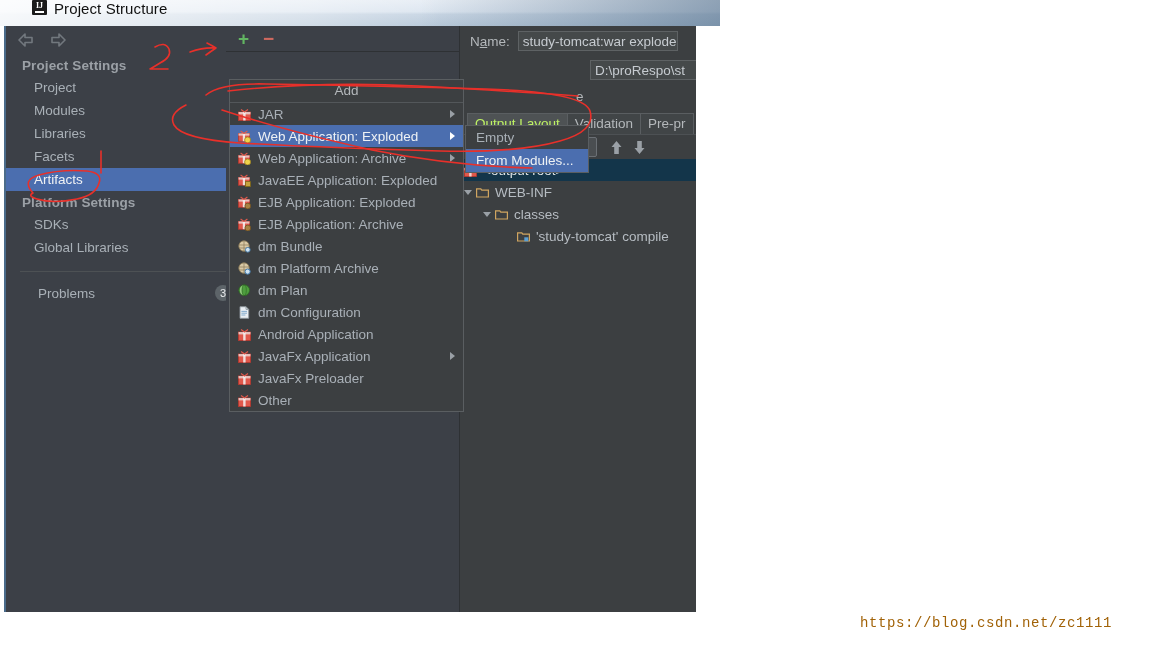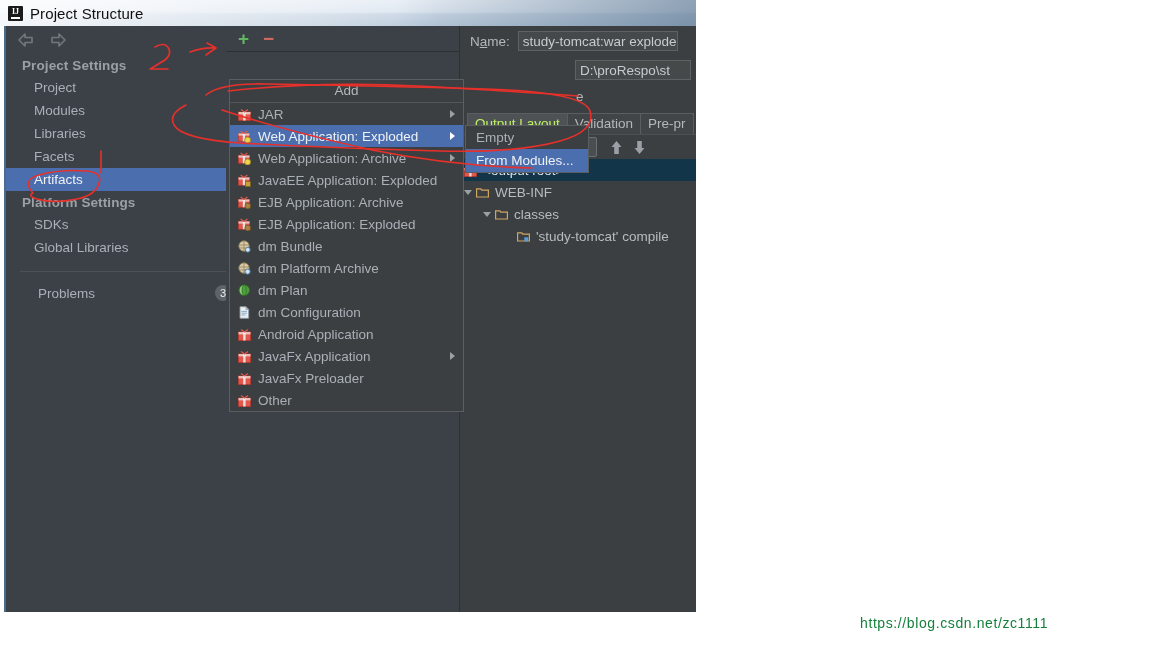--- a/index.html
+++ b/index.html
@@ -5,21 +5,21 @@
   html,body{margin:0;padding:0;}
   body{
     width:1152px;height:648px;background:#ffffff;overflow:hidden;
     font-family:"Liberation Sans","DejaVu Sans",sans-serif;
     position:relative;
   }
   
   #titlebar{
     position:absolute;left:0;top:0;width:696px;height:26px;
     background:linear-gradient(to bottom,#e8eef5 0%,#dde6f0 45%,#c9d6e4 55%,#b9cada 100%);
-    display:flex;align-items:center;overflow:hidden;
+    display:flex;align-items:flex-start;overflow:hidden;padding-left:24px;
   }
   #titlebar .tb-glow{
     position:absolute;left:0;top:0;width:440px;height:26px;
     background:linear-gradient(to right,rgba(255,255,255,.85),rgba(255,255,255,.35) 70%,rgba(255,255,255,0));
     pointer-events:none;
   }
   #titlebar .tb-right{
     position:absolute;right:0;top:0;width:300px;height:26px;
     background:linear-gradient(to right,rgba(90,120,150,0),rgba(70,100,130,.55));
     pointer-events:none;
@@ -115,21 +115,21 @@
     position:absolute;left:455px;top:0;width:237px;height:504px;background:#3c3f41;overflow:hidden;
   }
   .field-row{display:flex;align-items:center;height:30px;padding-left:9px;gap:8px;}
   .flabel{color:#b4b8bb;font-size:13.5px;white-space:nowrap;}
   .flabel u{text-decoration:underline;}
   .ftext{
     background:#45494a;border:1px solid #5e6264;color:#c6cbd0;font-size:13.5px;
     height:20px;line-height:20px;padding:0 4px;box-sizing:border-box;white-space:nowrap;overflow:hidden;
   }
   #name-field{width:160px;}
-  #path-row{display:flex;align-items:center;height:28px;padding-left:9px;gap:8px;}
+  #path-row{display:flex;align-items:center;height:28px;padding-left:24px;gap:8px;}
   #path-field{width:116px;margin-left:105px;}
   #cb-row{height:24px;padding-left:9px;color:#b4b8bb;font-size:13.5px;display:flex;align-items:center;}
   .tabs{display:flex;align-items:flex-end;height:24px;margin-top:2px;padding-left:6px;}
   .tab{
     font-size:13.5px;color:#b4b8bb;padding:2px 7px 3px 7px;border:1px solid #5a5e61;border-bottom:none;
     background:#414547;margin-right:-1px;white-space:nowrap;cursor:default;
   }
   .tab.active{background:#4e5254;color:#bef264;}
   #out-toolbar{
     height:24px;display:flex;align-items:center;gap:10px;padding-left:7px;
@@ -140,22 +140,22 @@
   .tree-row{display:flex;align-items:center;height:22px;font-size:13.5px;color:#b6bcc2;cursor:default;}
   .tree-row.selected{background:#13354a;color:#dfe4e8;}
   .tri{width:0;height:0;border-top:5px solid #9aa0a6;border-left:4px solid transparent;border-right:4px solid transparent;margin-right:4px;}
   .tree-label{margin-left:6px;white-space:nowrap;}
 
   
   #annot{position:absolute;left:0;top:0;width:1152px;height:648px;pointer-events:none;z-index:90;}
 
   
   #watermark{
-    position:absolute;left:860px;top:615px;color:#15803d;font-size:14px;
-    font-family:Liberation Sans, sans-serif;letter-spacing:.6px;white-space:nowrap;
+    position:absolute;left:860px;top:615px;color:#a16207;font-size:14px;
+    font-family:Liberation Mono, monospace;letter-spacing:.6px;white-space:nowrap;
   }
 </style>
 </head>
 <body>
 
 <div id="titlebar">
   <div class="tb-glow"></div>
   <div class="tb-right"></div>
   <div class="ij-logo">
     <span class="ij">IJ</span>
@@ -369,34 +369,34 @@
     <div class="menu-item">
       <span class="ic">
         <svg width="13" height="13" viewBox="0 0 13 13">
           <rect x="0.5" y="3.4" width="11" height="7.8" fill="#e0584b" stroke="#b8392f" stroke-width=".8"></rect>
           <rect x="0.5" y="3.4" width="11" height="2.2" fill="#efefef" opacity=".7"></rect>
           <rect x="4.8" y="3.4" width="2.2" height="7.8" fill="#f5f5f5" opacity=".85"></rect>
           <path d="M2.6 1 L6 3.4 L9.4 1" fill="none" stroke="#e0584b" stroke-width="1.2"></path>
           <circle cx="9.8" cy="10" r="2.9" fill="#a98141" stroke="#6e5122" stroke-width=".8"></circle>
         </svg>
       </span>
-      <span class="mi-label">EJB Application: Archive</span>
+      <span class="mi-label">EJB Application: Exploded</span>
     </div>
 
     <div class="menu-item">
       <span class="ic">
         <svg width="13" height="13" viewBox="0 0 13 13">
           <rect x="0.5" y="3.4" width="11" height="7.8" fill="#e0584b" stroke="#b8392f" stroke-width=".8"></rect>
           <rect x="0.5" y="3.4" width="11" height="2.2" fill="#efefef" opacity=".7"></rect>
           <rect x="4.8" y="3.4" width="2.2" height="7.8" fill="#f5f5f5" opacity=".85"></rect>
           <path d="M2.6 1 L6 3.4 L9.4 1" fill="none" stroke="#e0584b" stroke-width="1.2"></path>
           <circle cx="9.8" cy="10" r="2.9" fill="#a98141" stroke="#6e5122" stroke-width=".8"></circle>
         </svg>
       </span>
-      <span class="mi-label">EJB Application: Exploded</span>
+      <span class="mi-label">EJB Application: Archive</span>
     </div>
 
     <div class="menu-item">
       <span class="ic">
         <svg width="13" height="13" viewBox="0 0 13 13">
           <circle cx="6" cy="6" r="5.2" fill="#d9c9a6" stroke="#8a7a58" stroke-width=".9"></circle>
           <path d="M1.3 5 h9.4 M1.3 8 h9.4 M6 .9 v10.2" stroke="#8a7a58" stroke-width=".7" fill="none"></path>
           <circle cx="9.8" cy="9.8" r="2.4" fill="#cfe3f2" stroke="#4a7da8" stroke-width=".9"></circle>
         </svg>
       </span>

